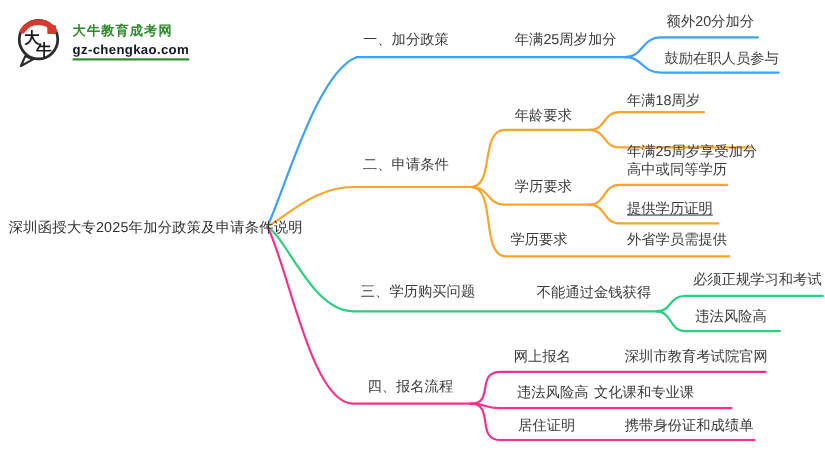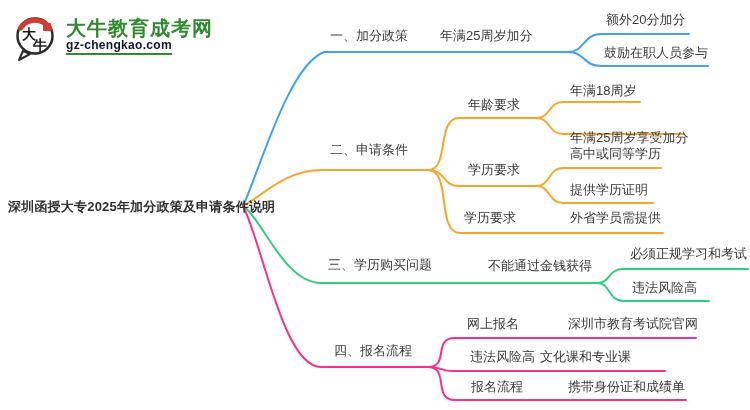--- a/index.html
+++ b/index.html
@@ -22,21 +22,21 @@
     position:absolute;
     font-size:13px;
     color:#303030;
     white-space:nowrap;
     letter-spacing:0.2px;
   }
   
   .logo{position:absolute;left:14px;top:14px;display:flex;align-items:flex-start;gap:8px;}
   .brand{display:flex;flex-direction:column;padding-top:5px;}
   .brand-name{
-    font-size:20px;font-weight:bold;color:#2e8b2e;letter-spacing:1px;line-height:18px;text-align:right;
+    font-size:12px;font-weight:bold;color:#2e8b2e;letter-spacing:1px;line-height:18px;
   }
   .brand-domain{
     display:inline-block;font-size:12px;font-weight:bold;color:#0f172a;
     letter-spacing:0.3px;line-height:14px;margin-top:1px;
     border-bottom:2px solid #2e8b2e;padding-bottom:1px;width:fit-content;
   }
 </style>
 </head>
 <body>
 
@@ -75,43 +75,43 @@
       <rect x="29" y="9" width="8" height="8" rx="1" fill="#d63a2f"></rect>
       <text x="8" y="25" font-size="14" font-weight="bold" fill="#1a1a1a">大</text>
       <text x="19" y="36" font-size="14" font-weight="bold" fill="#1a1a1a">牛</text>
     </svg>
     <div class="brand">
       <span class="brand-name">大牛教育成考网</span>
       <span class="brand-domain">gz-chengkao.com</span>
     </div>
   </div>
 
-  <div class="root-node" style="left:8px;top:198px;font-weight:bold;">深圳函授大专2025年加分政策及申请条件说明</div>
+  <div class="root-node" style="left:8px;top:198px;">深圳函授大专2025年加分政策及申请条件说明</div>
 
   <div class="node" style="left:330px;top:28px;">一、加分政策</div>
-  <div class="node" style="left:440px;top:28px;">年满25周岁加分</div>
+  <div class="node" style="left:468px;top:28px;">年满25周岁加分</div>
   <div class="node" style="left:606px;top:12px;">额外20分加分</div>
   <div class="node" style="left:604px;top:45px;">鼓励在职人员参与</div>
 
   <div class="node" style="left:330px;top:142px;">二、申请条件</div>
   <div class="node" style="left:468px;top:97px;">年龄要求</div>
   <div class="node" style="left:570px;top:83px;">年满18周岁</div>
   <div class="node" style="left:570px;top:109px;margin-top:21px;">年满25周岁享受加分</div>
   <div class="node" style="left:468px;top:162px;">学历要求</div>
   <div class="node" style="left:570px;top:146px;">高中或同等学历</div>
-  <div class="node" style="left:570px;top:182px;">提供学历证明</div>
+  <div class="node" style="left:570px;top:182px;text-decoration:underline;">提供学历证明</div>
   <div class="node" style="left:464px;top:210px;">学历要求</div>
   <div class="node" style="left:328px;top:257px;">三、学历购买问题</div>
 
   <div class="node" style="left:570px;top:210px;">外省学员需提供</div>
   <div class="node" style="left:630px;top:246px;">必须正规学习和考试</div>
   <div class="node" style="left:488px;top:258px;">不能通过金钱获得</div>
   <div class="node" style="left:632px;top:280px;">违法风险高</div>
 
   <div class="node" style="left:334px;top:343px;">四、报名流程</div>
   <div class="node" style="left:467px;top:316px;text-align:center;">网上报名</div>
   <div class="node" style="left:568px;top:316px;">深圳市教育考试院官网</div>
   <div class="node" style="left:470px;top:349px;">违法风险高</div>
   <div class="node" style="left:540px;top:349px;">文化课和专业课</div>
-  <div class="node" style="left:471px;top:379px;">报名流程</div>
+  <div class="node" style="left:471px;top:379px;">居住证明</div>
   <div class="node" style="left:568px;top:379px;">携带身份证和成绩单</div>
 
 </div>
 
 </body></html>

